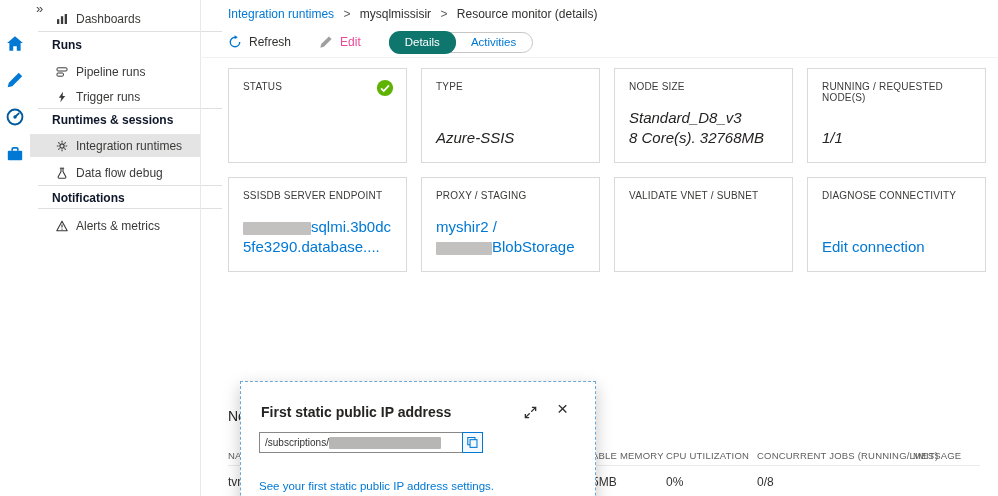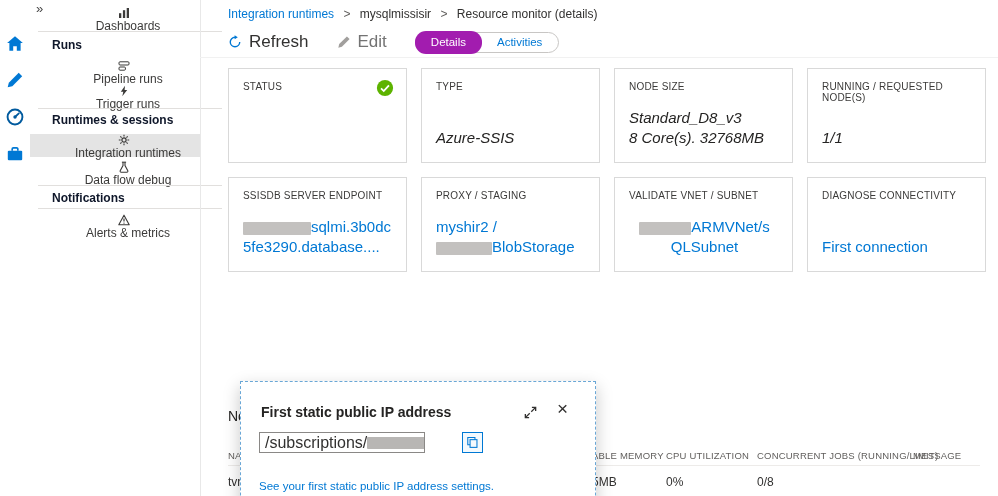--- a/index.html
+++ b/index.html
@@ -10,42 +10,42 @@
   
   .rail { position:absolute; left:0; top:0; width:30px; height:100%; background:#fff; }
   .rail-icon { position:absolute; left:6px; width:18px; height:18px; color:#0078d4; cursor:pointer; }
   .rail-icon svg { width:18px; height:18px; display:block; }
   .rail-icon.current { color:#005a9e; }
 
   
   .sidebar { position:absolute; left:30px; top:0; width:170px; height:100%; background:#fff; }
   .vline { position:absolute; left:200px; top:0; width:1px; height:100%; background:#e8e8e8; }
   .collapse { position:absolute; left:6px; top:1px; font-size:13px; color:#444; cursor:pointer; }
-  .sb-item { position:absolute; left:0; width:170px; height:23px; display:flex; align-items:center; padding-left:26px; font-size:12px; color:#3b3a39; cursor:pointer;flex-direction:column; }
+  .sb-item { position:absolute; left:0; width:170px; height:23px; display:flex; align-items:center; padding-left:26px; font-size:12px; color:#3b3a39; cursor:pointer; }
   .sb-item .sb-ic { width:12px; height:12px; margin-right:8px; color:#3b3a39; flex:0 0 12px; }
   .sb-item .sb-ic svg { width:12px; height:12px; display:block; }
   .sb-item.selected { background:#e4e4e4; }
   .sb-header { position:absolute; left:22px; font-size:12px; font-weight:bold; color:#0f172a; }
   .sb-div { position:absolute; left:8px; width:184px; height:1px; background:#e1dfdd; }
 
   
   .breadcrumb { position:absolute; left:228px; top:7px; font-size:12px; }
   .crumb-link { color:#0078d4; cursor:pointer; }
   .crumb-mid { color:#323130; cursor:pointer;text-align:center; }
   .crumb-cur { color:#323130; }
   .crumb-sep { color:#605e5c; margin:0 6px; }
   .toolbar { position:absolute; left:228px; top:30px; height:24px; display:flex; align-items:center; }
-  .tb-btn { display:flex; align-items:center; font-size:17px; color:#323130; margin-right:28px; cursor:pointer; }
+  .tb-btn { display:flex; align-items:center; font-size:12px; color:#323130; margin-right:28px; cursor:pointer; }
   .tb-btn .tb-ic { width:14px; height:14px; margin-right:7px; color:#0078d4; }
   .tb-btn .tb-ic svg { width:14px; height:14px; display:block; }
-  .tb-btn.disabled { color:#737373; cursor:default; }
+  .tb-btn.disabled { color:#ec4899; cursor:default; }
   .tb-btn.disabled .tb-ic { color:#a19f9d; }
   .pill { display:inline-flex; border:1px solid #c8c6c4; border-radius:11px; height:21px; align-items:center; background:#fff; }
   .pill-seg { font-size:11.5px; padding:0 16px; height:21px; line-height:21px; color:#0078d4; cursor:pointer; border-radius:11px; }
-  .pill-seg.active { background:#a21caf; color:#fff; margin:-1px; height:23px; line-height:23px; }
+  .pill-seg.active { background:#0f766e; color:#fff; margin:-1px; height:23px; line-height:23px; }
   .tb-rule { position:absolute; left:200px; top:57px; width:798px; height:1px; background:#f1f1f1; }
 
   
   .cards { position:absolute; left:228px; top:68px; width:758px; display:grid; grid-template-columns:repeat(4,179px); grid-auto-rows:95px; column-gap:14px; row-gap:14px; }
   .card { position:relative; background:#fff; border:1px solid #d9d9d9; padding:12px 14px; }
   .card-title { font-size:10px; color:#3b3a39; letter-spacing:.2px; }
   .card-val { position:absolute; left:14px; right:12px; bottom:14px; font-size:15px; line-height:20px; }
   .v-link { color:#0078d4; cursor:pointer; }
   .v-dark { color:#252423;font-style:italic; }
   .status-check { position:absolute; top:10px; right:12px; width:18px; height:18px; }
@@ -57,21 +57,21 @@
   .th { position:absolute; top:450px; font-size:9.5px; color:#605e5c; letter-spacing:.2px; }
   .th-rule { position:absolute; left:228px; top:465px; width:752px; height:1px; background:#edebe9; }
   .td { position:absolute; top:475px; font-size:12px; color:#323130; }
 
   
   .dialog { position:absolute; left:240px; top:381px; width:356px; height:150px; background:#fff; border:1px dashed #6aa7d6; box-shadow:0 6px 16px rgba(0,0,0,.22); z-index:10; }
   .dlg-title { position:absolute; left:20px; top:22px; font-size:14px; font-weight:bold; color:#252423; }
   .dlg-expand { position:absolute; left:282px; top:23px; width:15px; height:15px; color:#323130; cursor:pointer; }
   .dlg-expand svg { width:15px; height:15px; display:block; }
   .dlg-close { position:absolute; left:316px; top:14px; font-size:19px; color:#323130; cursor:pointer; line-height:1.4; }
-  .dlg-input { position:absolute; left:18px; top:50px; width:166px; height:21px; border:1px solid #8a8886; background:#fff; display:flex; align-items:center; padding:4px 5px; font-size:16px; color:#323130; white-space:nowrap; overflow:hidden; }
+  .dlg-input { position:absolute; left:18px; top:50px; width:216px; height:21px; border:1px solid #8a8886; background:#fff; display:flex; align-items:center; padding:4px 5px; font-size:10px; color:#323130; white-space:nowrap; overflow:hidden; }
   .dlg-input .redact { height:12px; width:112px; background:#b8b6b4; flex:0 0 auto; }
   .dlg-copy { position:absolute; left:221px; top:50px; width:21px; height:21px; border:1px solid #0078d4; background:#f3f9fd; color:#0078d4; display:flex; align-items:center; justify-content:center; cursor:pointer; }
   .dlg-copy svg { width:13px; height:13px; display:block; }
   .dlg-link { position:absolute; left:18px; top:98px; font-size:11.5px; color:#0078d4; cursor:pointer; }
 </style>
 </head>
 <body>
 
 <div id="app">
 
@@ -253,29 +253,25 @@
     <div class="card">
       <div class="card-title">PROXY / STAGING</div>
       <div class="card-val v-link">
         <div>myshir2 /</div>
         <div><span class="redact" style="width:56px"></span><span>BlobStorage</span></div>
       </div>
     </div>
 
     <div class="card">
       <div class="card-title">VALIDATE VNET / SUBNET</div>
-      <div class="card-val v-link" style="text-align:center">
-        <div><span class="redact" style="width:52px"></span><span>ARMVNet/s</span></div>
-        <div>QLSubnet</div>
-      </div>
     </div>
 
     <div class="card">
       <div class="card-title">DIAGNOSE CONNECTIVITY</div>
-      <div class="card-val v-link">First connection</div>
+      <div class="card-val v-link">Edit connection</div>
     </div>
 
 
   </div>
 
   <div class="nodes-title">No</div>
   <div class="th" style="left:228px">NA</div>
   <div class="th" style="left:592px">ABLE MEMORY</div>
   <div class="th" style="left:666px">CPU UTILIZATION</div>
   <div class="th" style="left:757px">CONCURRENT JOBS (RUNNING/LIMIT)</div>

